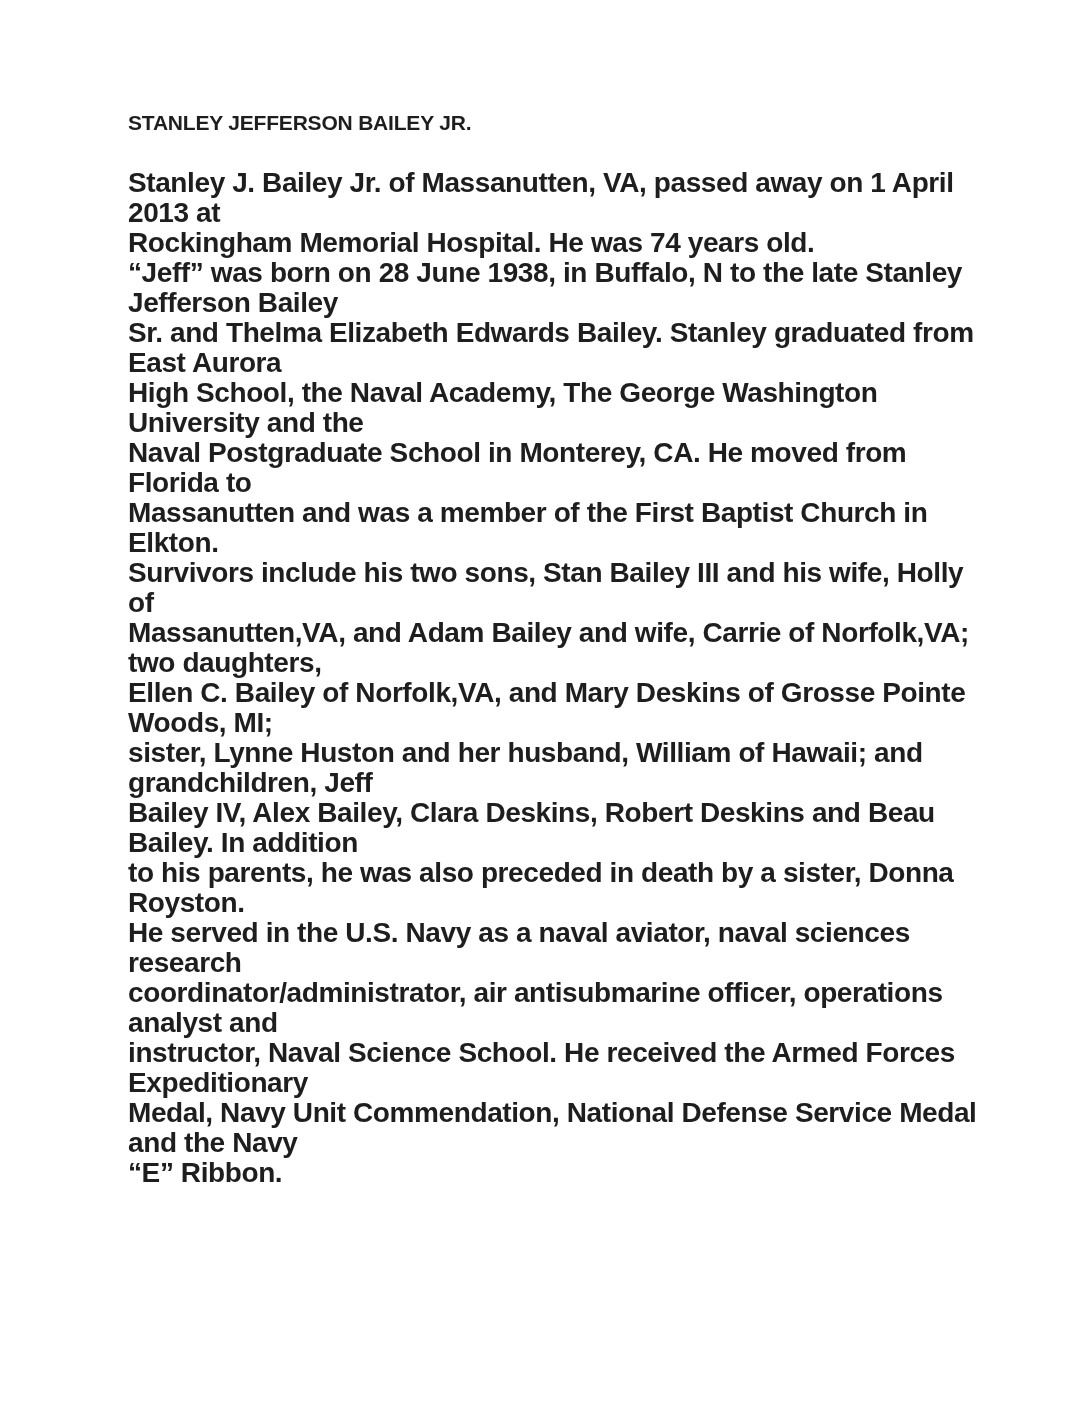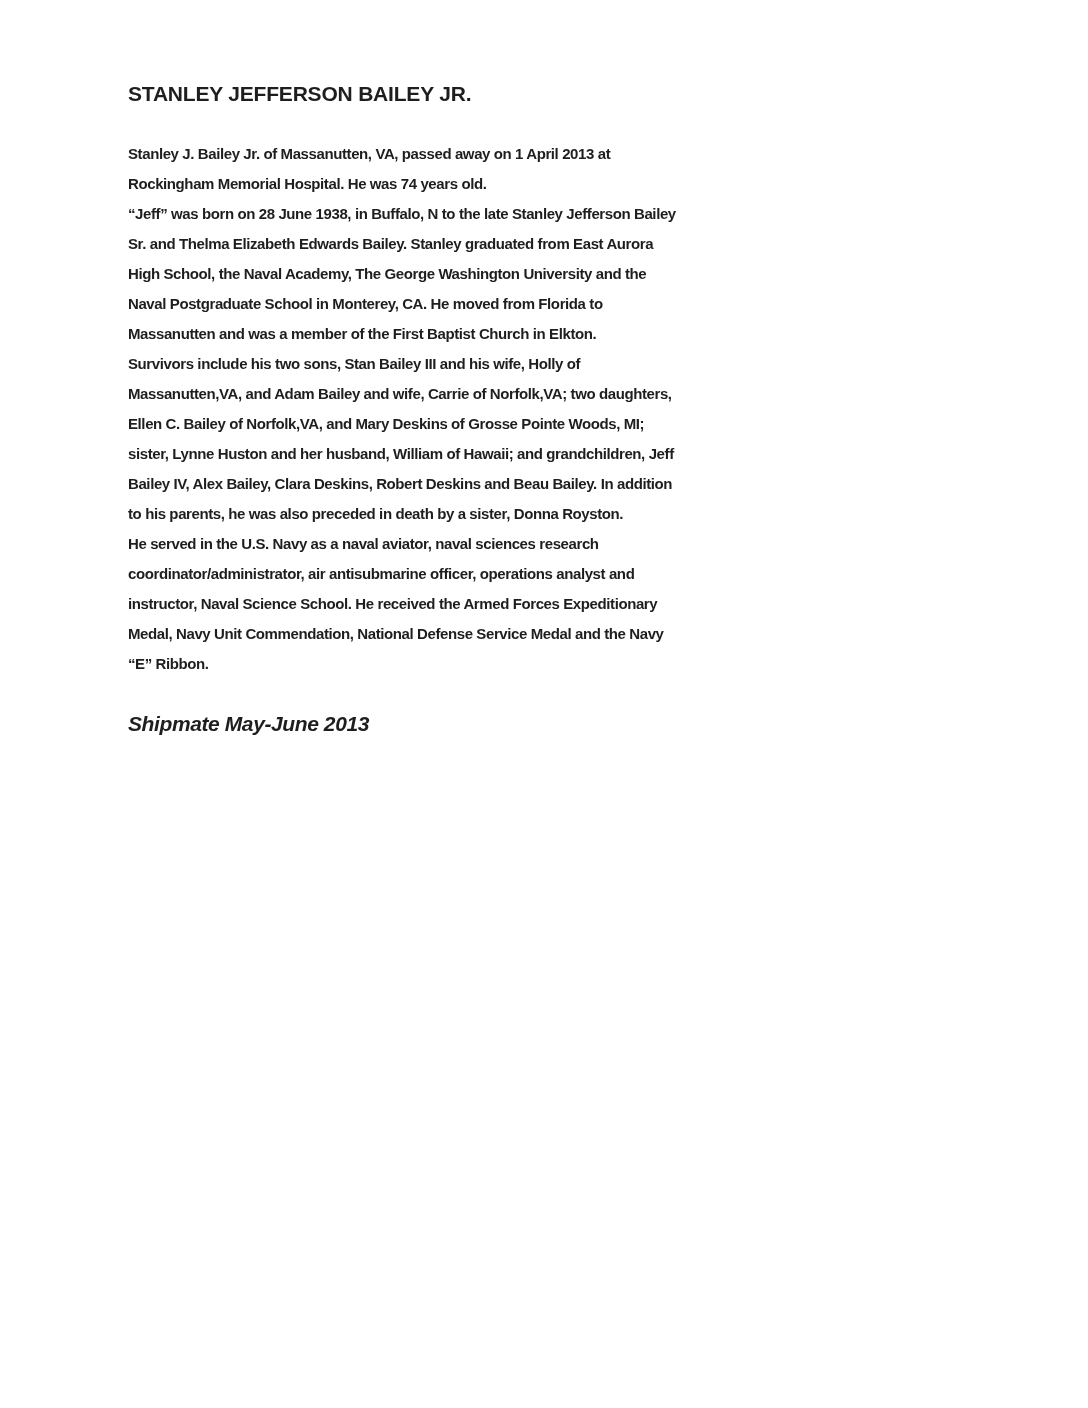--- a/index.html
+++ b/index.html
@@ -11,34 +11,34 @@
     width: 1088px;
     height: 1408px;
     overflow: hidden;
     font-family: "Liberation Sans", "DejaVu Sans", sans-serif;
   }
   .page {
     box-sizing: border-box;
     width: 1088px;
     height: 1408px;
     background: #ffffff;
-    padding: 79px 110px 0 128px;
+    padding: 108px 110px 0 128px;
     border-radius: 32px;
   }
   .doc-title {
     margin: 0 0 30px 0;
     font-size: 21px;
     line-height: 30px;
     font-weight: 600;
     letter-spacing: -0.2px;
     color: #1e1e1e;
   }
   .doc-body p {
     margin: 0;
-    font-size: 15px;
+    font-size: 28px;
     line-height: 30px;
     font-weight: 600;
     letter-spacing: -0.4px;
     color: #1e1e1e;
     white-space: pre-line;
   }
   .source-line {
     margin: 30px 0 0 0;
     font-size: 21px;
     line-height: 30px;
@@ -69,14 +69,13 @@
 sister, Lynne Huston and her husband, William of Hawaii; and grandchildren, Jeff
 Bailey IV, Alex Bailey, Clara Deskins, Robert Deskins and Beau Bailey. In addition
 to his parents, he was also preceded in death by a sister, Donna Royston.</p>
     <p>He served in the U.S. Navy as a naval aviator, naval sciences research
 coordinator/administrator, air antisubmarine officer, operations analyst and
 instructor, Naval Science School. He received the Armed Forces Expeditionary
 Medal, Navy Unit Commendation, National Defense Service Medal and the Navy
 “E” Ribbon.</p>
   </div>
 
-  <p class="source-line">Shipmate May-June 2013</p>
 </div>
 
 </body></html>

